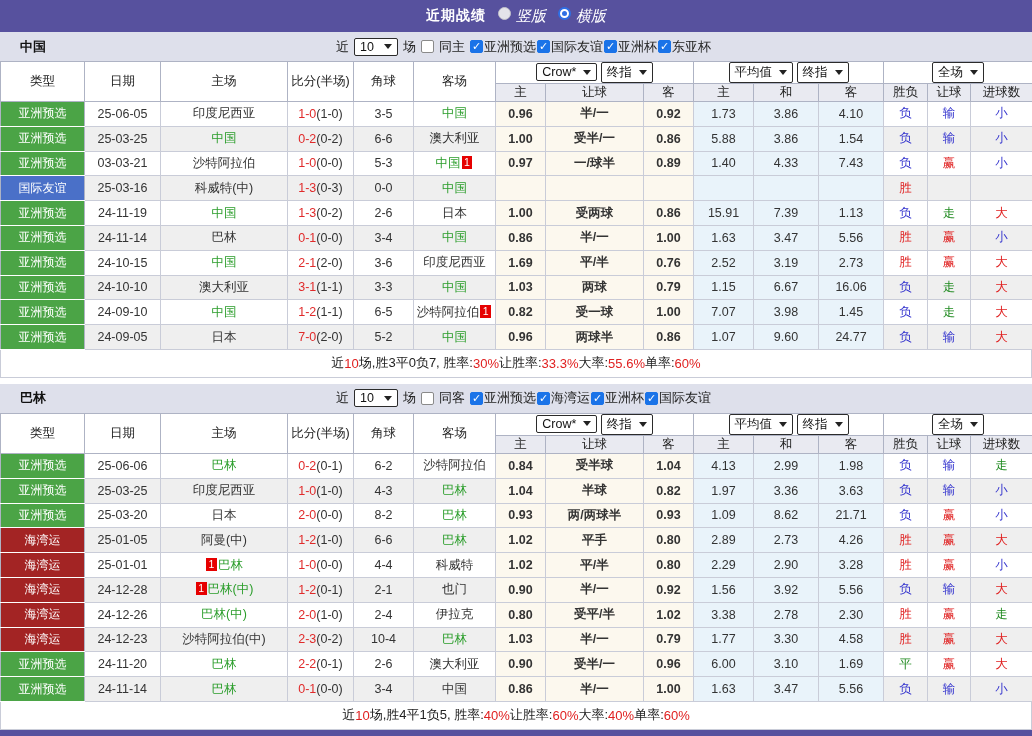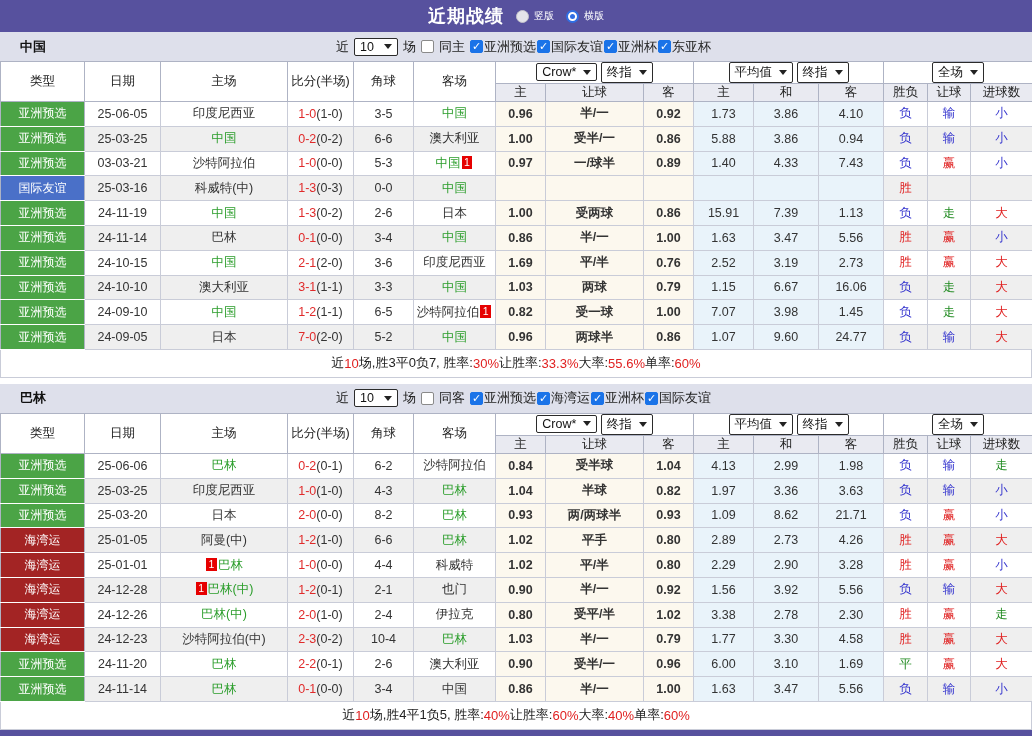--- a/index.html
+++ b/index.html
@@ -2,22 +2,22 @@
 <html><head>
 <meta charset="utf-8">
 <style>
   * { box-sizing: border-box; margin: 0; padding: 0; }
   html,body { width:1032px; }
   body { font-family:"Liberation Sans","DejaVu Sans",sans-serif; background:#fff; }
   .page { width:1032px; height:736px; display:flex; flex-direction:column; overflow:hidden; background:#fff; }
 
   
   .topbar { height:32px; background:#57519E; display:flex; align-items:center; justify-content:center; gap:12px; color:#fff; flex:0 0 auto; }
-  .topbar .title { font-weight:bold; font-size:18px; letter-spacing:1px; }
-  .radio-wrap { display:flex; align-items:flex-end; gap:5px; font-size:10px; cursor:pointer; }
+  .topbar .title { font-weight:bold; font-size:14px; letter-spacing:1px; }
+  .radio-wrap { display:flex; align-items:flex-start; gap:5px; font-size:15px; cursor:pointer;font-style:italic; }
   .radio { width:13px; height:13px; border-radius:50%; display:inline-block; position:relative; }
   .radio.off { background:#E4E4EA; border:1px solid #c4c4cc; }
   .radio.on { background:#fff; border:2px solid #2F6FE4; }
   .radio.on::after { content:""; position:absolute; left:2px; top:2px; right:2px; bottom:2px; border-radius:50%; background:#2F6FE4; }
 
   
   .label-row { height:29px; background:#DEE0EB; display:flex; align-items:center; position:relative; flex:0 0 auto; }
   .team-label { margin-left:20px; font-weight:bold; font-size:13px; color:#111; }
   .filter { position:absolute; right:320px; display:flex; align-items:center; gap:4px; font-size:13px; color:#222; white-space:nowrap; }
   .filter .lbl { padding:0 1px; }
@@ -188,21 +188,21 @@
           <td>25-03-25</td>
           <td><span class="hl">中国</span></td>
           <td><span class="score-main">0-2</span><span class="half">(0-2)</span></td>
           <td>6-6</td>
           <td><span>澳大利亚</span></td>
           <td class="odds-bg">1.00</td>
           <td class="odds-bg">受半/一</td>
           <td class="odds-bg">0.86</td>
           <td class="avg-bg">5.88</td>
           <td class="avg-bg">3.86</td>
-          <td class="avg-bg">0.94</td>
+          <td class="avg-bg">1.54</td>
           <td class="c-b">负</td>
           <td class="c-b">输</td>
           <td class="c-b">小</td>
         </tr>
         <tr>
           <td class="type t-g">亚洲预选</td>
           <td>03-03-21</td>
           <td><span>沙特阿拉伯</span></td>
           <td><span class="score-main">1-0</span><span class="half">(0-0)</span></td>
           <td>5-3</td>

